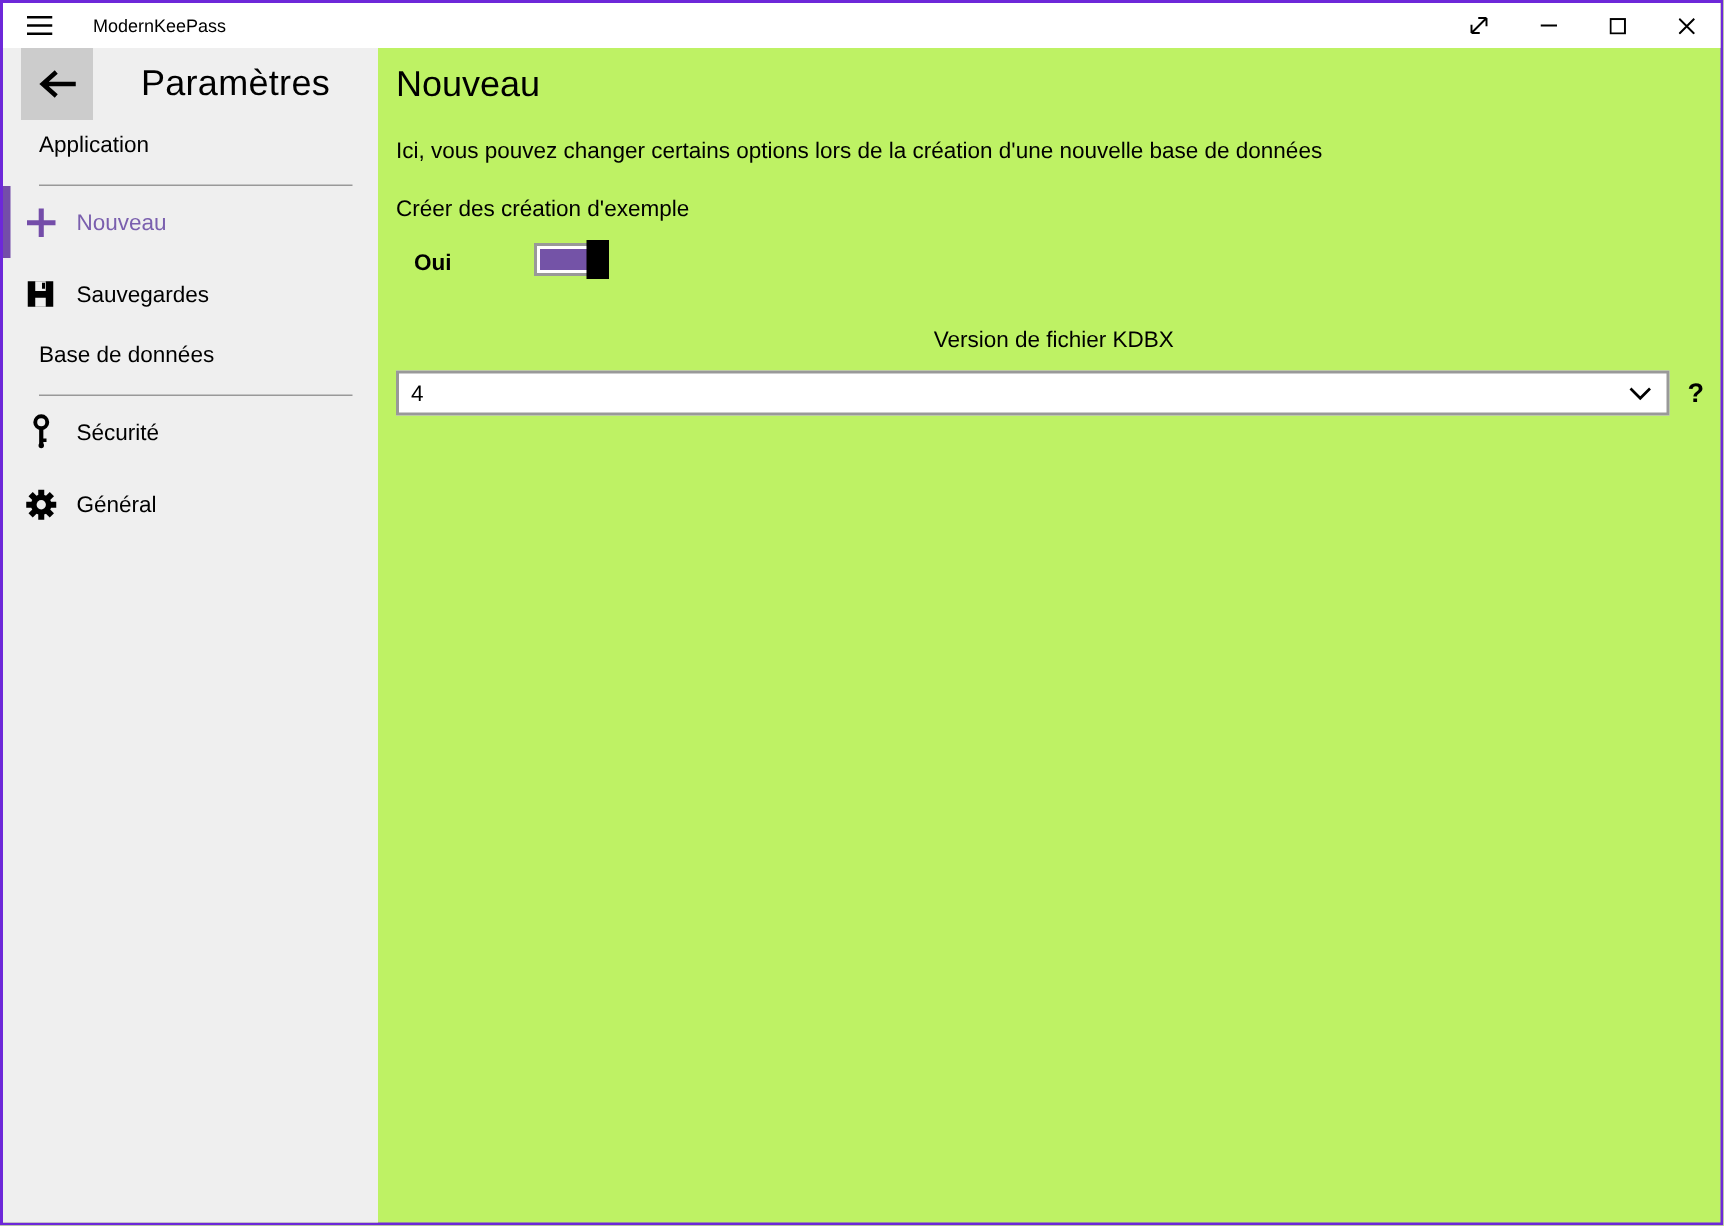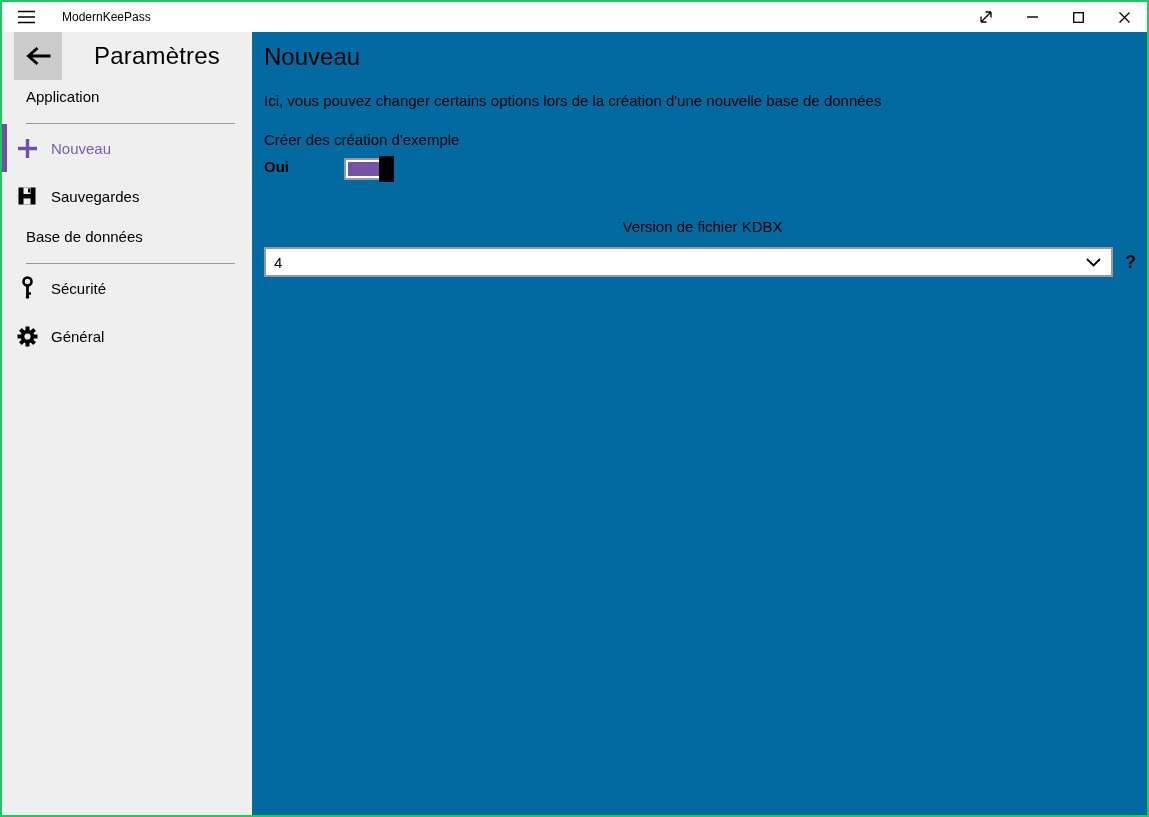--- a/index.html
+++ b/index.html
@@ -1,17 +1,17 @@
 <!DOCTYPE html>
 <html><head>
 <meta charset="utf-8">
 <style>
   html,body{margin:0;padding:0;background:#fff;}
   body{width:1149px;height:817px;overflow:hidden;font-family:"Liberation Sans",sans-serif;color:#000;}
-  .window{box-sizing:border-box;width:1149px;height:817px;border:2px solid #22c55e;display:flex;flex-direction:column;background:#0369a1;}
+  .window{box-sizing:border-box;width:1149px;height:817px;border:2px solid #6d28d9;display:flex;flex-direction:column;background:#bef264;}
 
   
   .titlebar{flex:0 0 30px;height:30px;display:flex;align-items:center;background:#fff;}
   .hamburger-btn{width:48px;height:30px;display:flex;align-items:center;justify-content:center;background:transparent;border:none;}
   .app-title{font-size:12px;margin-left:12px;}
   .win-controls{margin-left:auto;display:flex;height:100%;}
   .win-btn{width:46px;height:30px;display:flex;align-items:center;justify-content:center;background:transparent;border:none;}
 
   .body-row{flex:1;display:flex;min-height:0;}
 
@@ -26,21 +26,21 @@
   .nav-item .nav-label{margin-left:12px;font-size:15px;}
   .nav-item.selected .nav-label{color:#7a5fae;}
   .sel-bar{position:absolute;left:0;top:0;width:5px;height:100%;background:#744da9;}
 
   
   .main{flex:1;padding:10px 6px 0 12px;display:flex;flex-direction:column;min-width:0;}
   .page-title{font-size:24px;font-weight:300;margin:0;line-height:30px;}
   .page-desc{font-size:15px;margin-top:20px;line-height:17px;}
   .setting-label{font-size:15px;line-height:17px;}
   .lbl-sample{margin-top:22px;}
-  .toggle-row{margin-top:10px;height:26px;display:flex;align-items:flex-start;}
+  .toggle-row{margin-top:10px;height:26px;display:flex;align-items:flex-end;margin-left:12px;}
   .toggle-state{font-size:15px;font-weight:700;width:80px;}
   .toggle{position:relative;width:41px;height:14px;border:2px solid #999;background:#fff;padding:2px;}
   .toggle-fill{width:100%;height:100%;background:#7453a7;}
   .toggle-thumb{position:absolute;right:-3px;top:-4px;width:15px;height:26px;background:#000;}
   .lbl-kdbx{margin-top:34px;text-align:center;}
   .combo-row{margin-top:12px;display:flex;align-items:center;gap:6px;}
   .combobox{flex:1;height:30px;box-sizing:border-box;border:2px solid #999;background:#fff;display:flex;align-items:center;padding:0 10px 0 8px;font-size:15px;}
   .combobox .chevron{margin-left:auto;display:flex;align-items:center;}
   .help-btn{width:22px;text-align:center;font-size:18px;font-weight:600;background:transparent;border:none;font-family:"Liberation Sans",sans-serif;}
   svg{display:block;}

